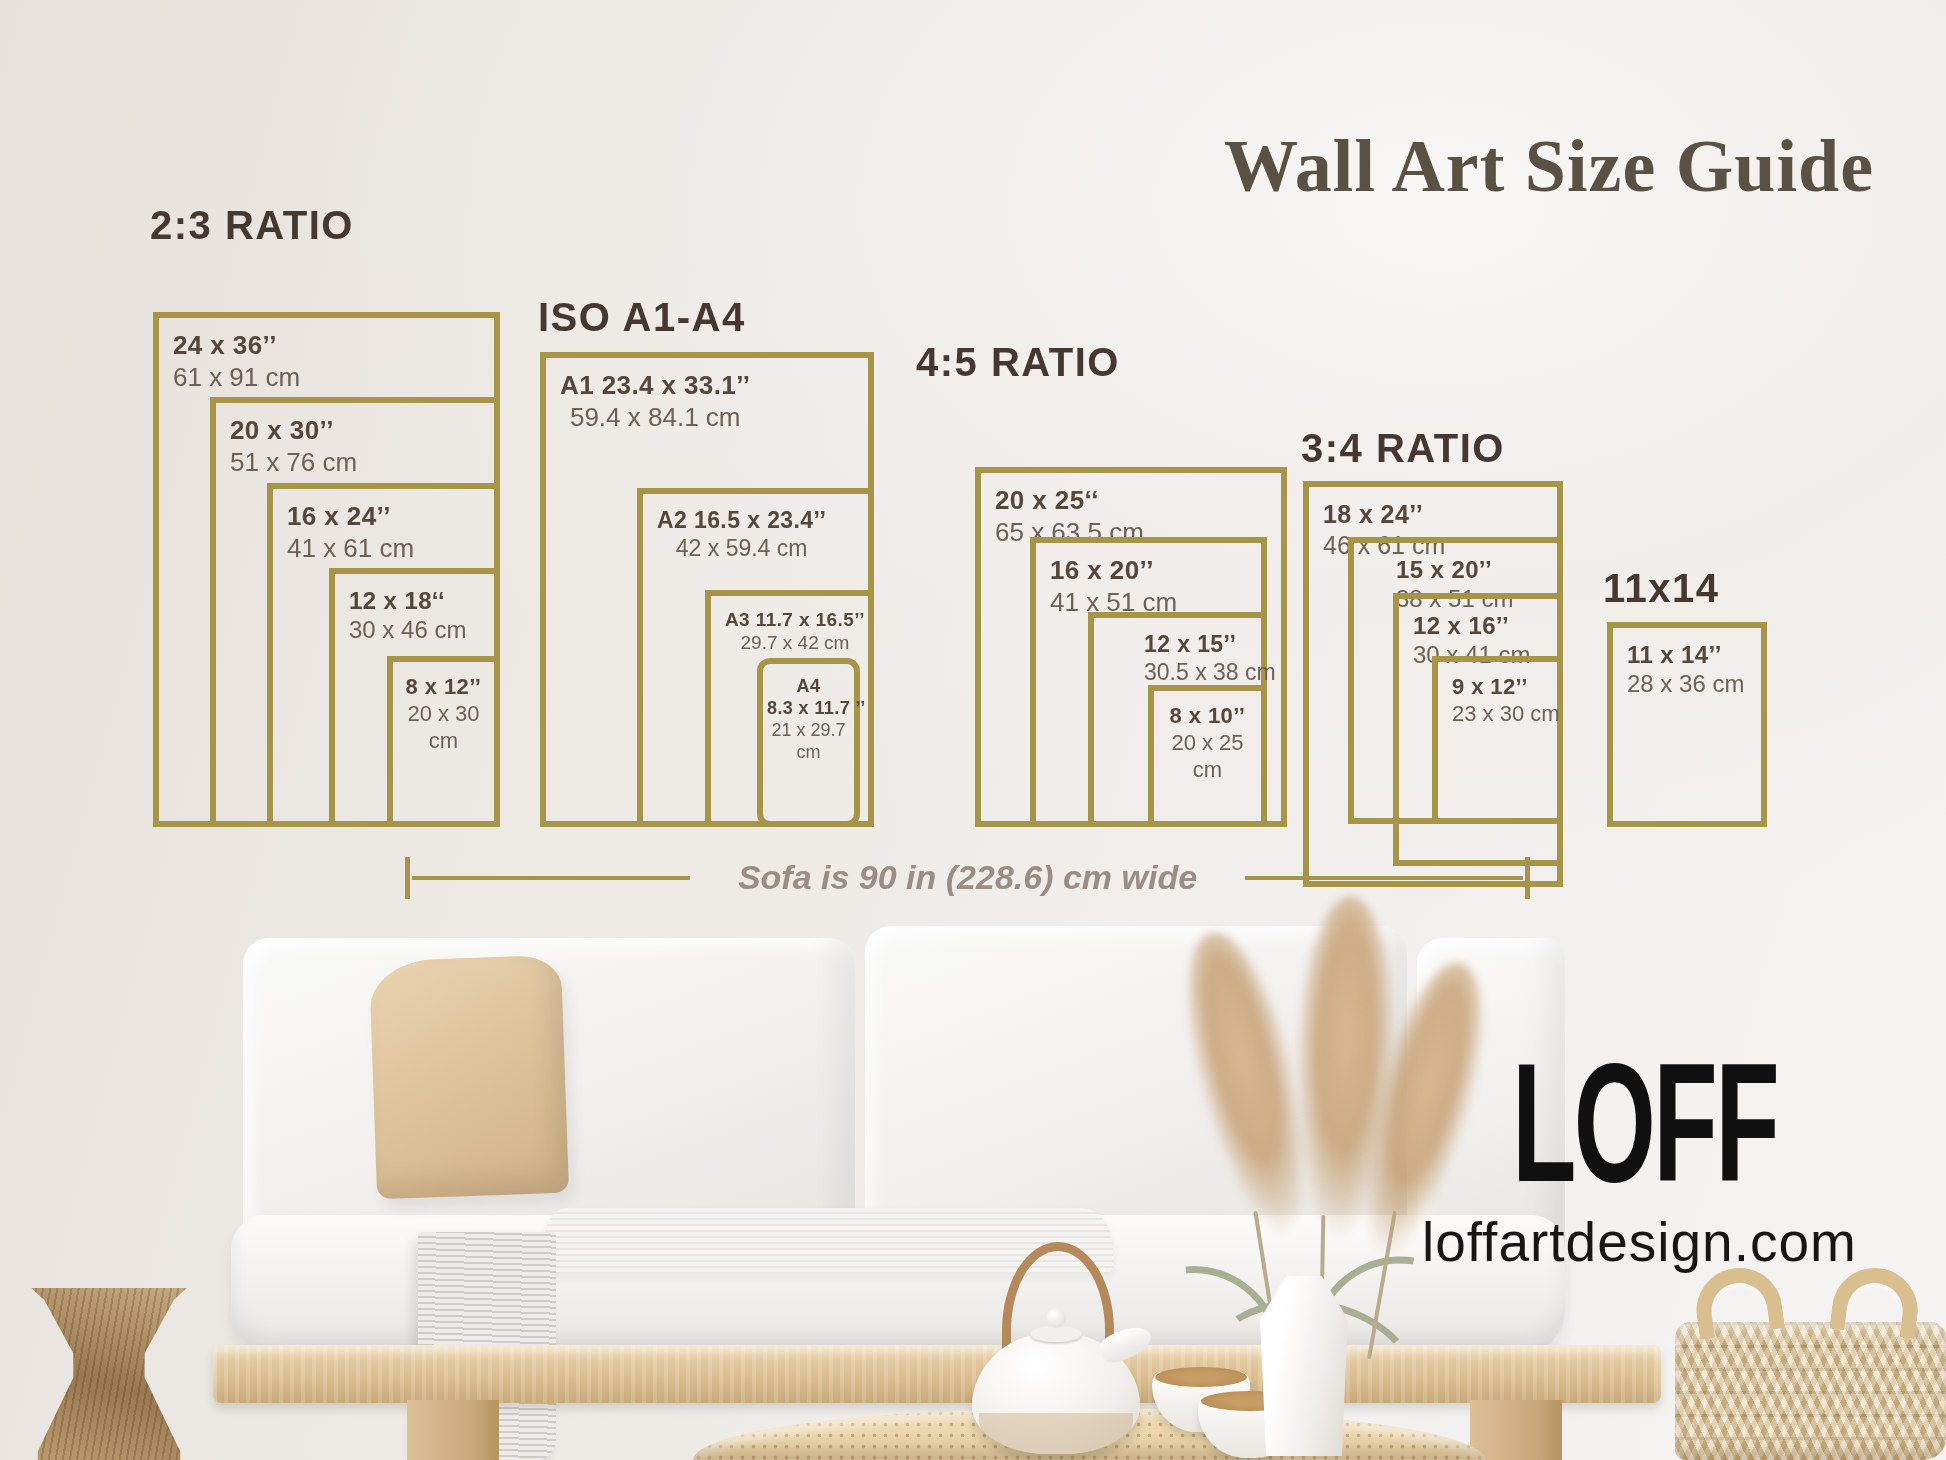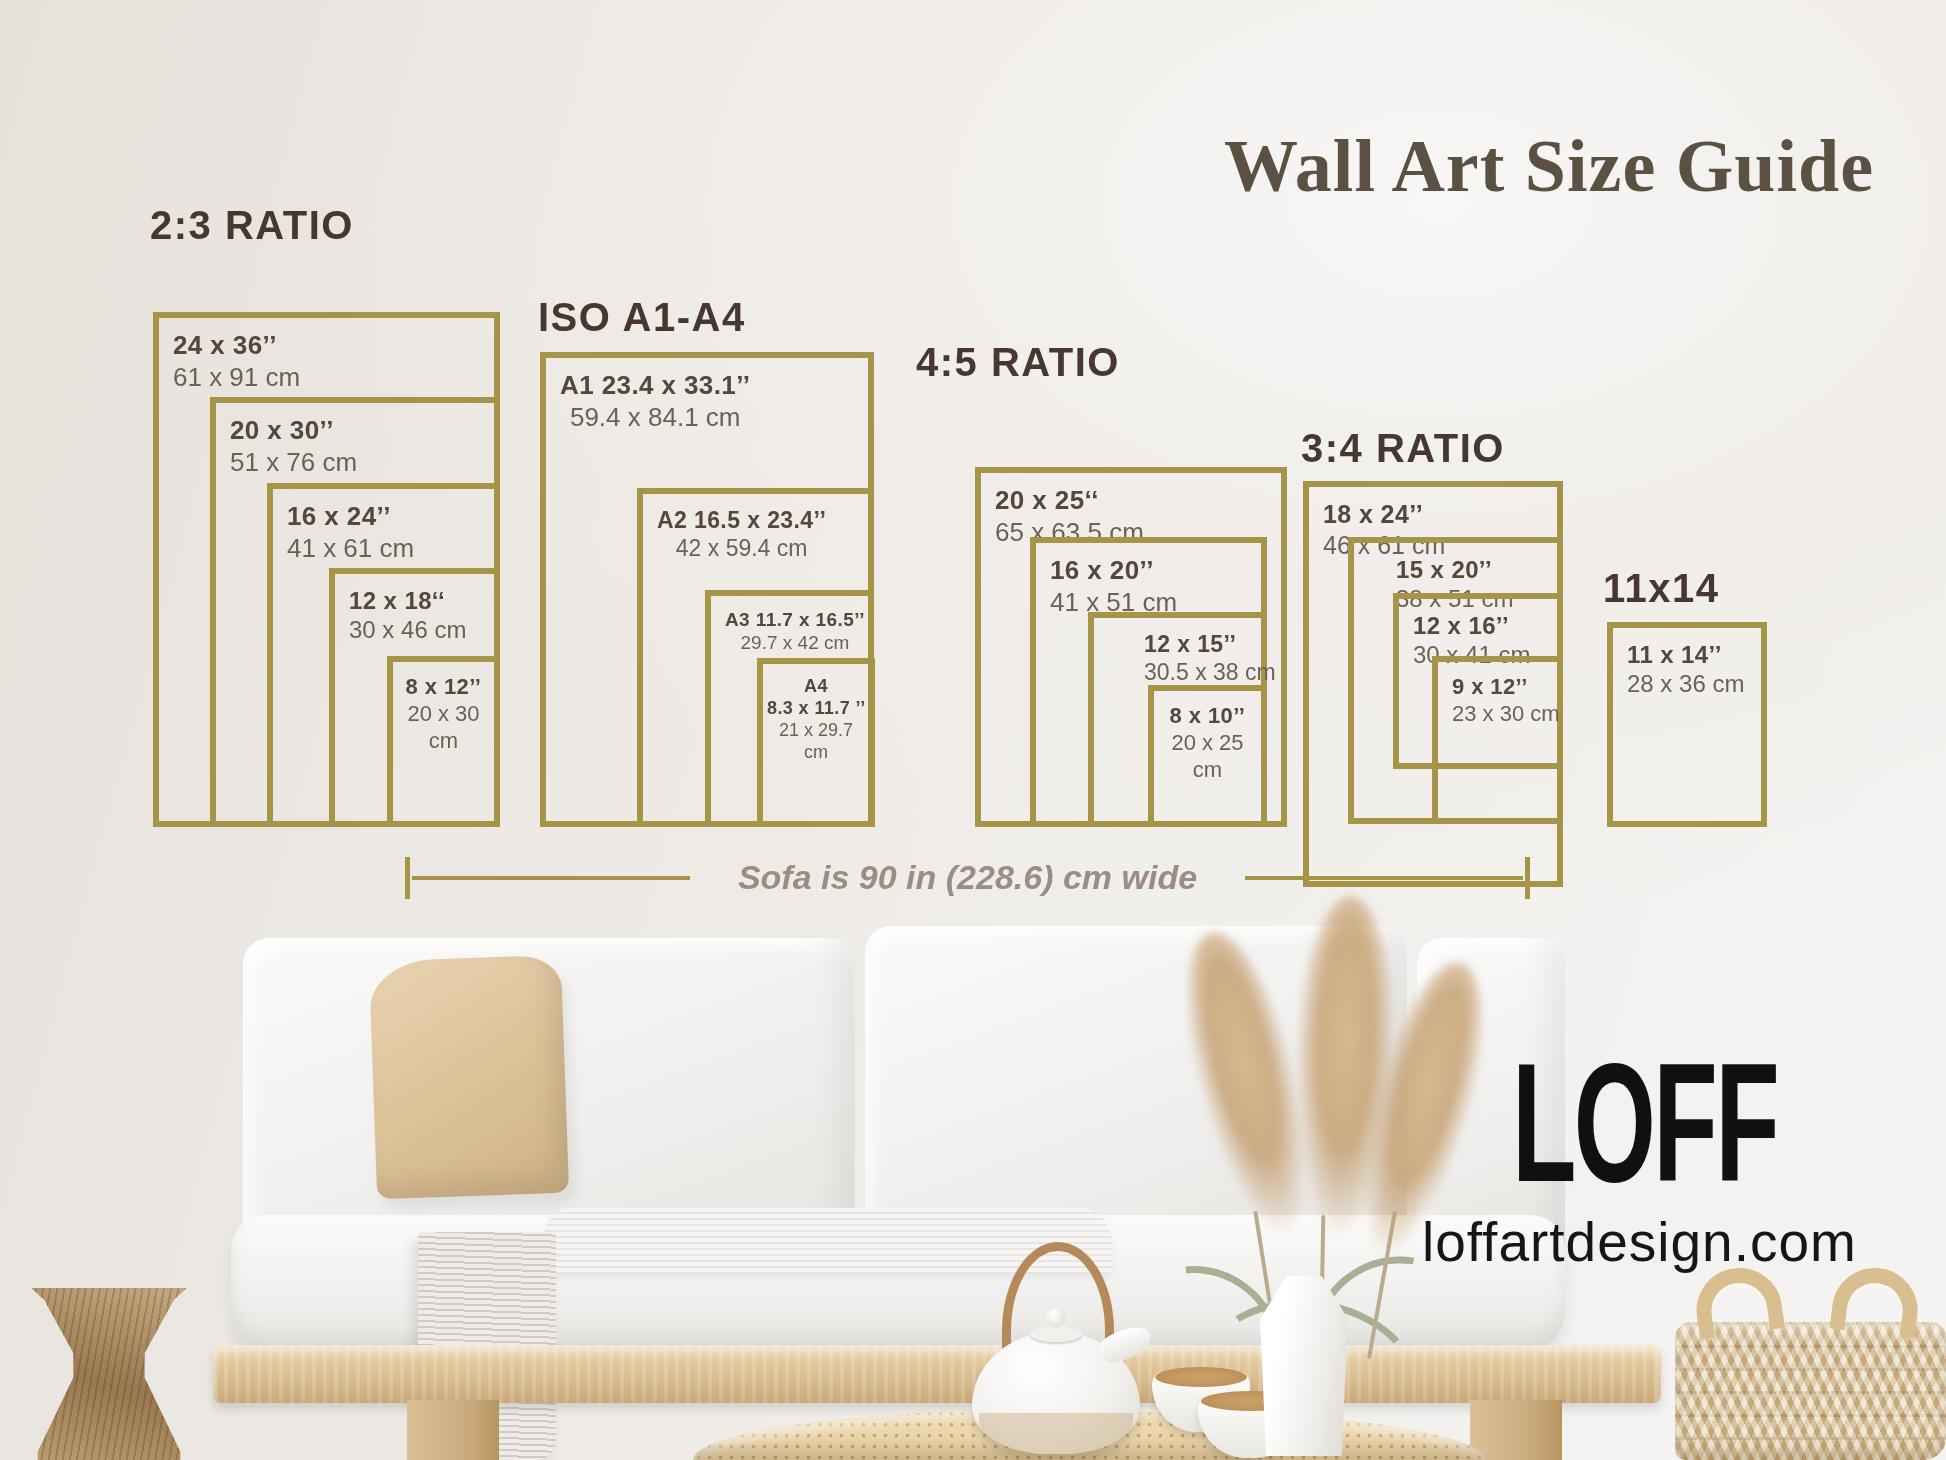--- a/index.html
+++ b/index.html
@@ -260,21 +260,21 @@
       <div class="sec-heading" style="left: 538px; top: 295px;">ISO A1-A4</div>
       <div class="frame" style="left: 540px; top: 352px; width: 334px; height: 475px;">
         <div class="flabel align-mixed" style="font-size: 26px;"><div class="lines"><div class="b">A1 23.4 x 33.1’’</div><div class="s">59.4 x 84.1 cm</div></div></div>
       </div>
       <div class="frame" style="left: 637px; top: 488px; width: 237px; height: 339px;">
         <div class="flabel align-mixed" style="font-size: 23px;"><div class="lines"><div class="b">A2 16.5 x 23.4’’</div><div class="s">42 x 59.4 cm</div></div></div>
       </div>
       <div class="frame" style="left: 705px; top: 590px; width: 169px; height: 237px;">
         <div class="flabel align-mixed" style="font-size: 19px;"><div class="lines"><div class="b">A3 11.7 x 16.5’’</div><div class="s">29.7 x 42 cm</div></div></div>
       </div>
-      <div class="frame" style="left: 757px; top: 658px; width: 118px; height: 169px;">
+      <div class="frame" style="left: 757px; top: 658px; width: 103px; height: 169px; border-radius: 13px;">
         <div class="flabel align-center" style="font-size: 18px;">
           <div class="lines">
             <div class="b">A4</div>
             <div class="b">8.3 x 11.7 ’’</div>
             <div class="s">21 x 29.7</div>
             <div class="s">cm</div>
           </div>
         </div>
       </div>
       <div class="sec-heading" style="left: 916px; top: 340px;">4:5 RATIO</div>
@@ -321,21 +321,21 @@
         </div>
       </div>
       <div class="frame" style="left: 1348px; top: 537px; width: 215px; height: 287px; padding-left: 28px;">
         <div class="flabel align-left" style="font-size: 24px;">
           <div class="lines">
             <div class="b">15 x 20’’</div>
             <div class="s">38 x 51 cm</div>
           </div>
         </div>
       </div>
-      <div class="frame" style="left: 1393px; top: 593px; width: 170px; height: 176px;">
+      <div class="frame" style="left: 1393px; top: 593px; width: 170px; height: 273px;">
         <div class="flabel align-left" style="font-size: 24px;">
           <div class="lines">
             <div class="b">12 x 16’’</div>
             <div class="s">30 x 41 cm</div>
           </div>
         </div>
       </div>
       <div class="frame" style="left: 1432px; top: 656px; width: 131px; height: 168px;">
         <div class="flabel align-left" style="font-size: 22px;">
           <div class="lines">

